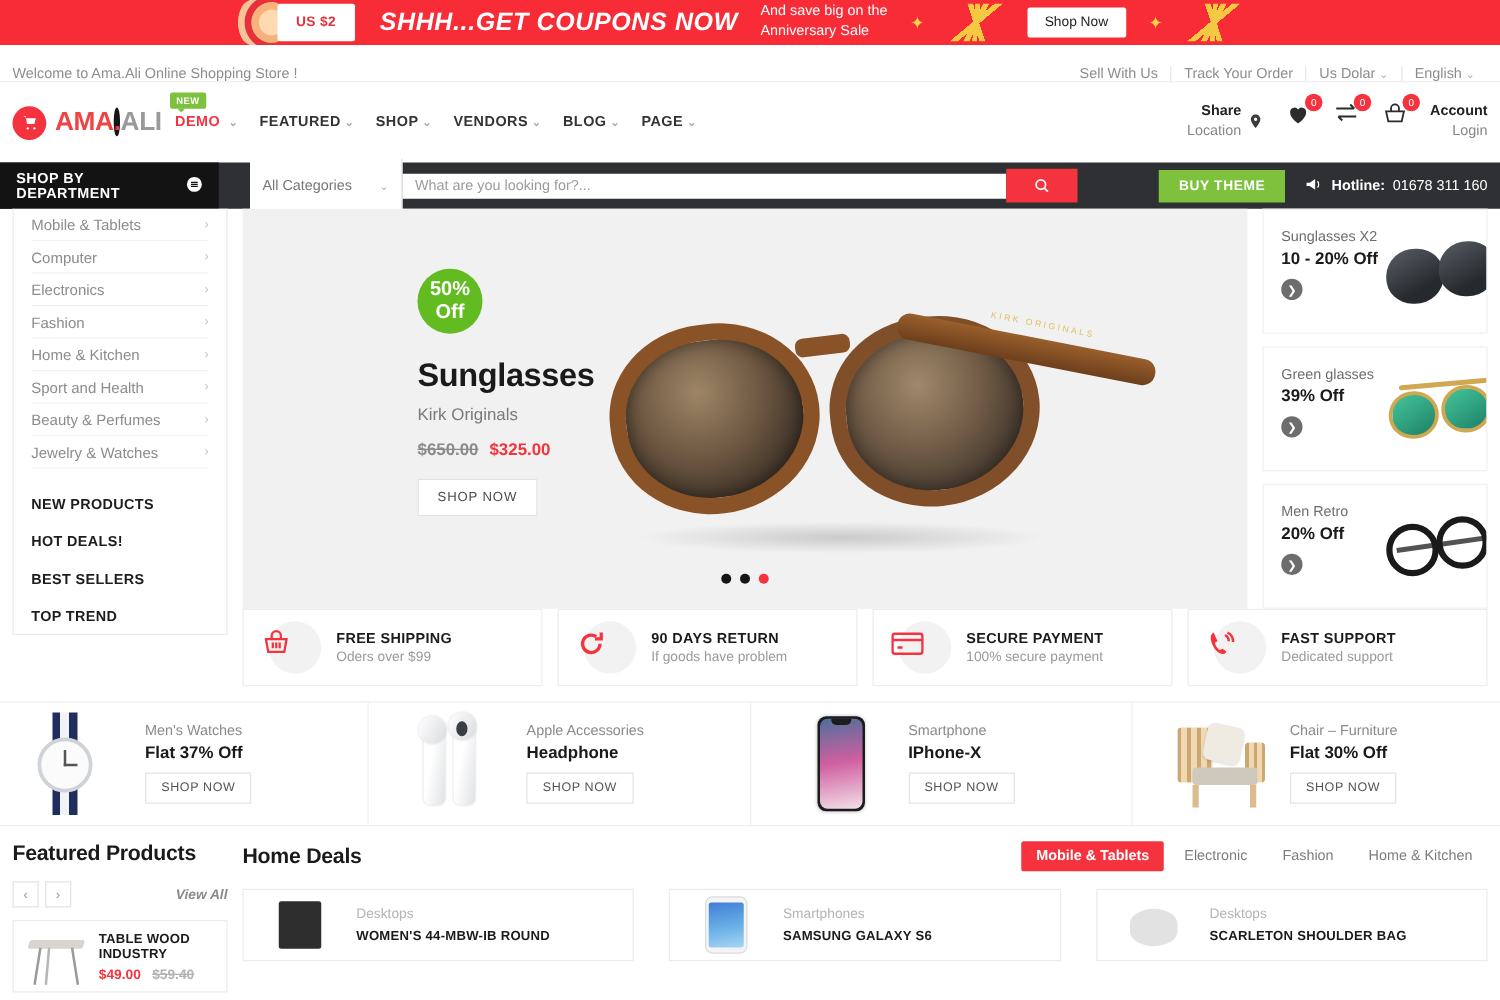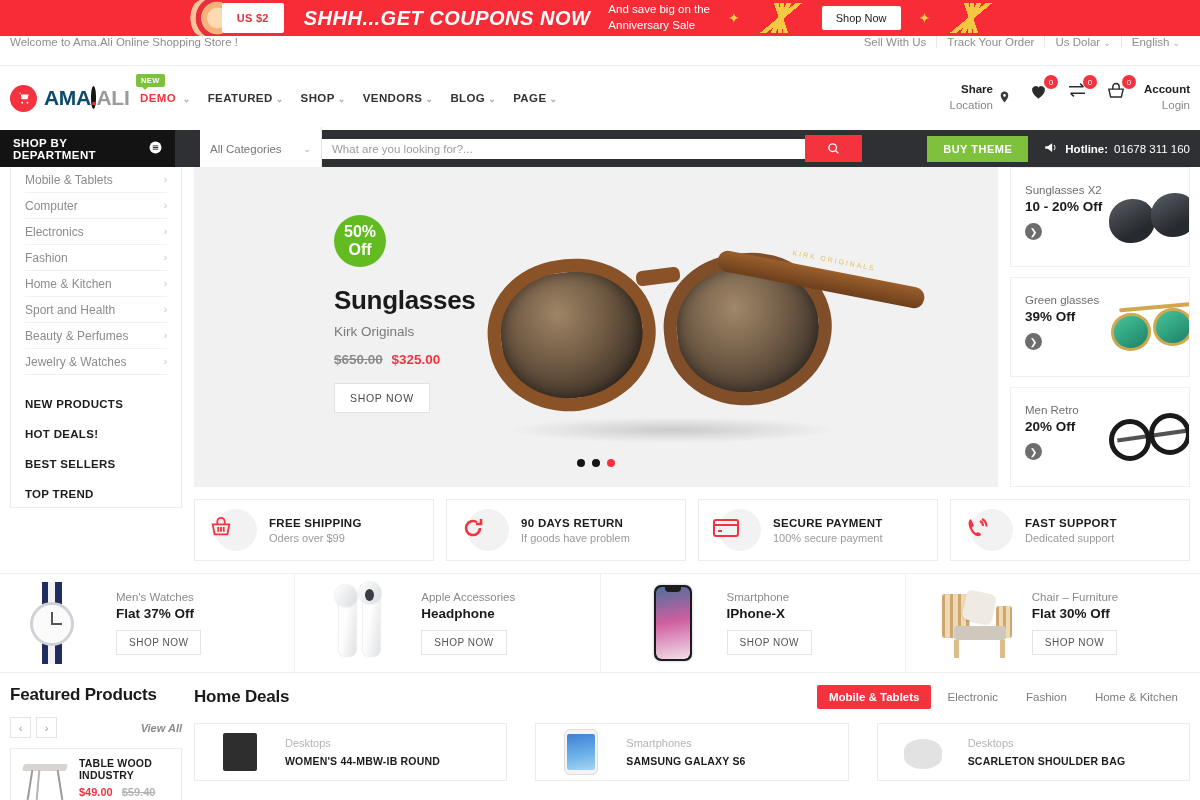--- a/index.html
+++ b/index.html
@@ -40,37 +40,37 @@
     background:
       linear-gradient(72deg, transparent 46%, #f5c842 46% 54%, transparent 54%),
       linear-gradient(95deg, transparent 46%, #f5c842 46% 54%, transparent 54%),
       linear-gradient(118deg, transparent 46%, #f5c842 46% 54%, transparent 54%),
       linear-gradient(140deg, transparent 46%, #f5c842 46% 54%, transparent 54%);
   }
 
   
   .topbar {
     height: 30px; border-bottom: 1px solid #ececec; background: #fff;
-    display: flex; align-items: flex-start; justify-content: space-between;
+    display: flex; align-items: flex-end; justify-content: space-between;
     padding: 0 10px; font-size: 11.5px; color: #8d8d8d;
   }
   .topbar-right { display: flex; align-items: center; }
   .topbar-right > span { padding: 0 10px; border-left: 1px solid #e8e8e8; cursor: pointer; }
   .topbar-right > span:first-child { border-left: none; }
   .caret { font-size: 9px; color: #aaa; margin-left: 3px; }
 
   
   .header { height: 64px; display: flex; align-items: center; padding: 0 10px; background: #fff; }
   .logo { display: flex; align-items: center; gap: 7px; width: 122px; }
   .logo-mark {
     width: 27px; height: 27px; border-radius: 50%; background: #f5333f;
     display: flex; align-items: center; justify-content: center; color: #fff; font-size: 14px;
   }
   .logo-text { font-size: 21px; font-weight: bold; letter-spacing: -.3px; }
-  .logo-text .b { color: #0c4a6e; }
+  .logo-text .b { color: #ef4444; }
   .logo-text .dot { color: #f5333f; }
   .logo-text .g { color: #9a9a9a; }
 
   .mainnav { display: flex; align-items: center; gap: 17px; margin-left: 8px; }
   .nav-item {
     font-size: 11.5px; font-weight: bold; letter-spacing: .4px; color: #333;
     cursor: pointer; position: relative; white-space: nowrap;
   }
   .nav-item.active { color: #f5333f; }
   .nav-badge {
@@ -230,21 +230,21 @@
   }
   .gl-retro-l, .gl-retro-r {
     position: absolute; width: 42px; height: 42px; border-radius: 50%;
     border: 5px solid #1a1a1a; background: rgba(255,255,255,.25);
   }
   .gl-retro-l { left: 0; top: 8px; }
   .gl-retro-r { left: 40px; top: 2px; }
   .gl-retro-bar { position: absolute; left: 8px; top: 22px; width: 78px; height: 4px; background: #1a1a1a; transform: rotate(-8deg); }
 
   
-  .services { display: flex; gap: 12px; margin-top: 12px; }
+  .services { display: flex; gap: 12px; }
   .service {
     flex: 1; border: 1px solid #ededed; background: #fff; height: 62px;
     display: flex; align-items: center; gap: 12px; padding: 0 20px;
   }
   .svc-icon {
     width: 42px; height: 42px; border-radius: 50%; background: #f2f2f2; flex-shrink: 0;
     display: flex; align-items: center; justify-content: center; position: relative;
   }
   .svc-glyph { position: absolute; left: -6px; color: #f5333f; font-size: 21px; }
   .svc-t1 { font-size: 11.5px; font-weight: bold; color: #1b1b1b; letter-spacing: .3px; }

